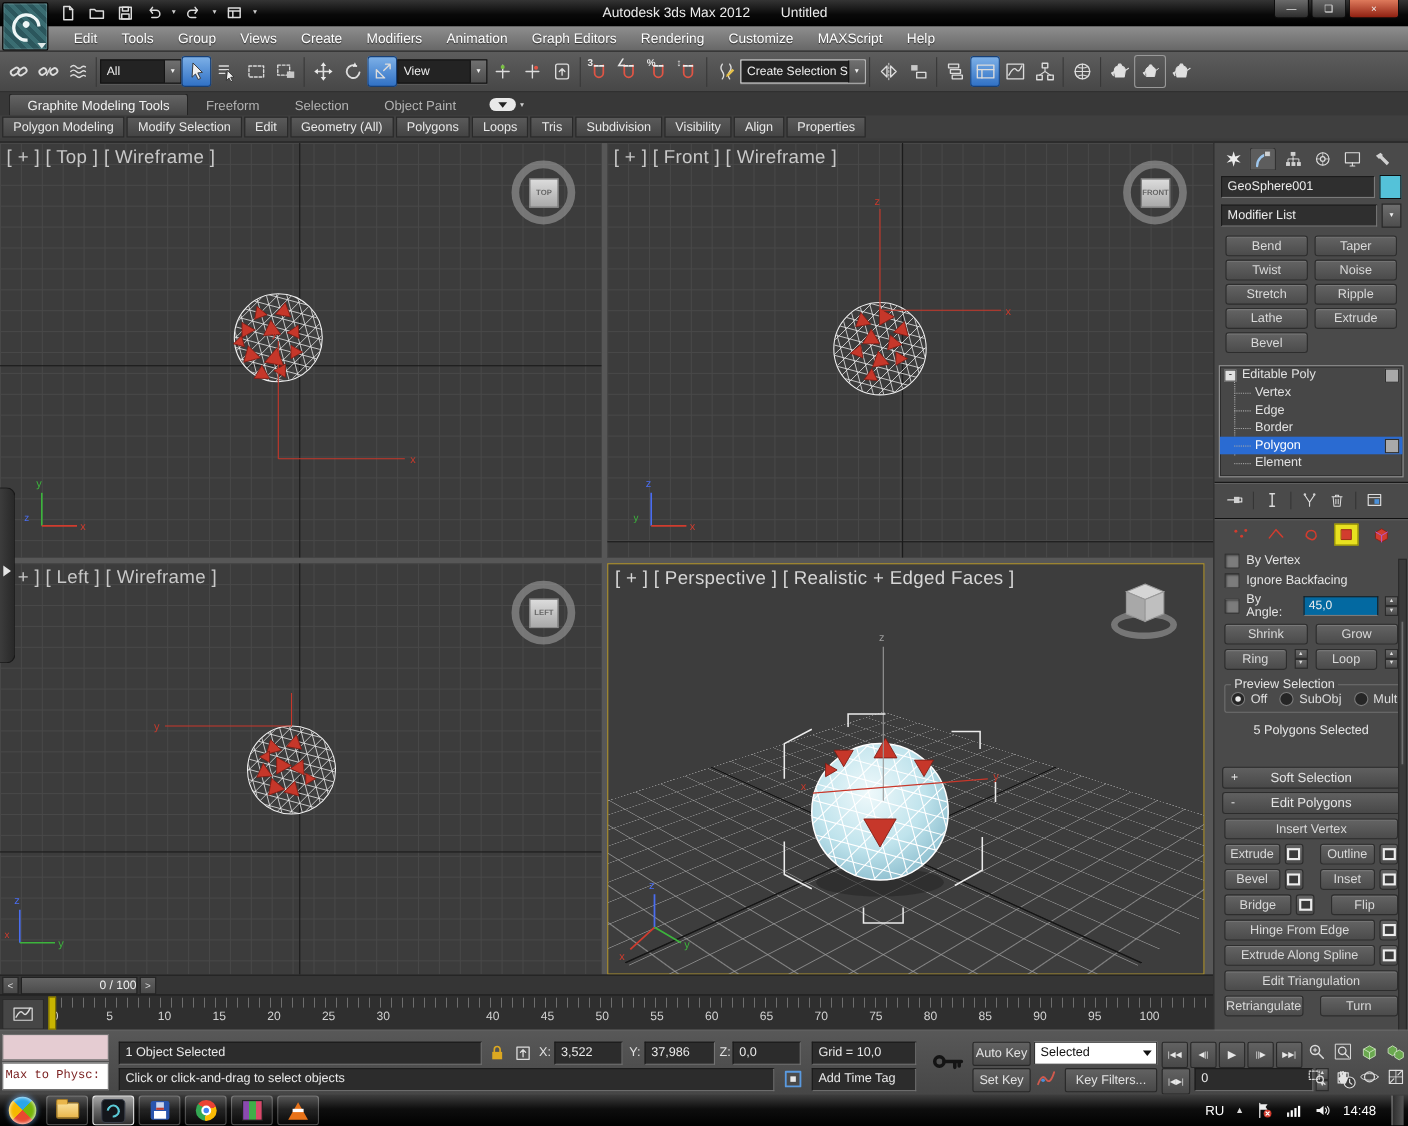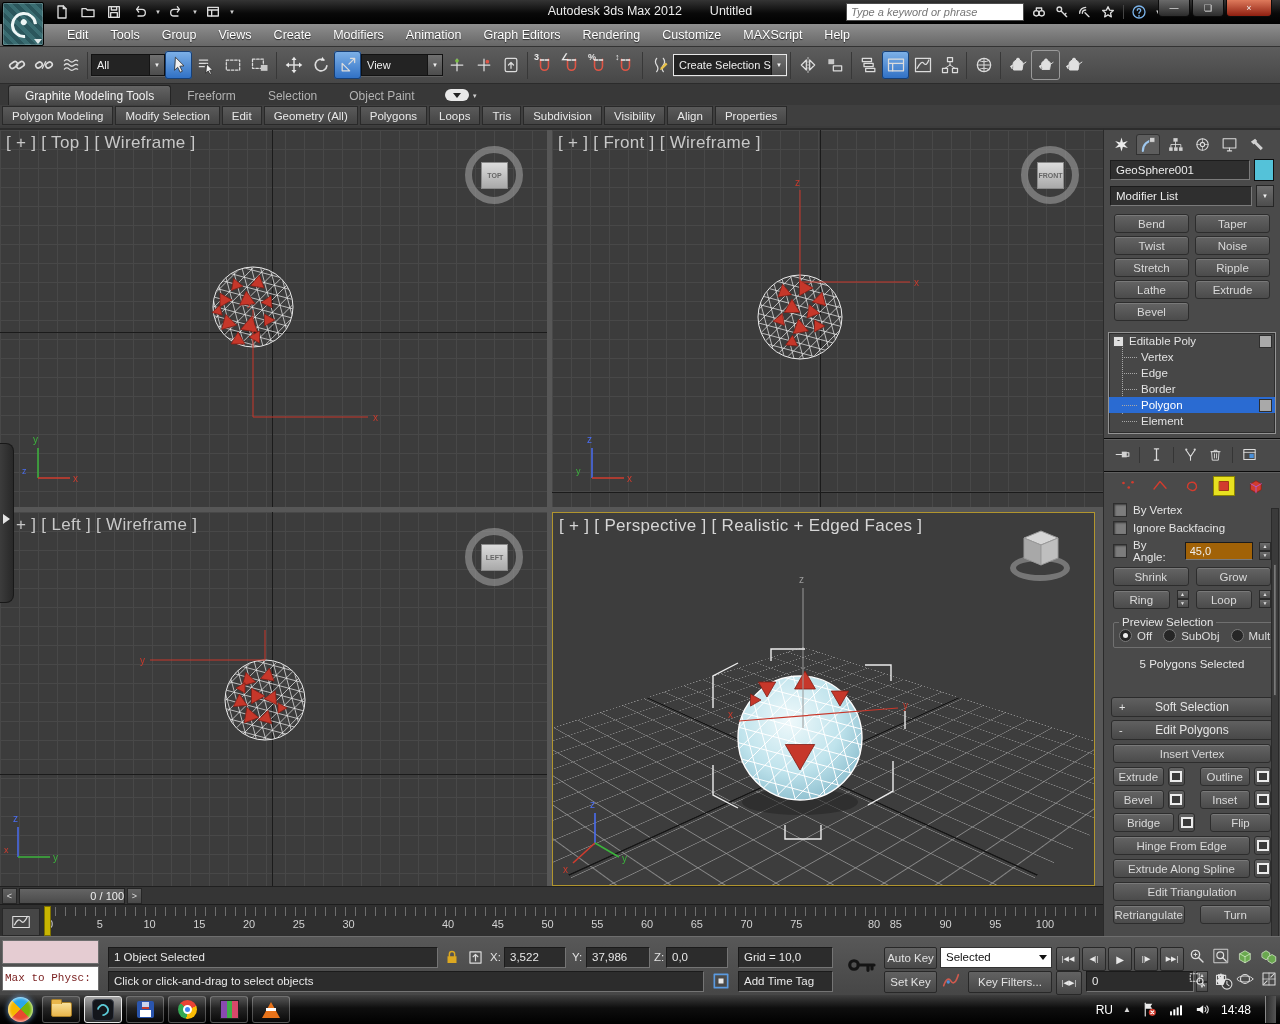--- a/index.html
+++ b/index.html
@@ -120,21 +120,21 @@
 #stree{position:absolute;left:13px;top:13px;height:68px;border-left:1px dotted #a8a8a8}
 .srow.sel{background:#2a6bd2;color:#fff}
 .onoff{position:absolute;right:3px;top:2px;width:11px;height:11px;background:#a9a9a9;border:1px solid #2e2e2e}
 #stools{display:flex;align-items:center;gap:8px;padding:6px 10px 4px;margin-top:4px;border-top:2px groove #606060}
 #stools .ssep{width:1px;height:16px;background:#353535}
 #subobj{display:flex;gap:10px;justify-content:center;align-items:center;height:26px;margin-top:4px;border-top:2px groove #606060}
 .sob{width:22px;height:20px;display:flex;align-items:center;justify-content:center;position:relative}
 .sob.active{background:#e8e120;border:1px solid #8a8400;box-sizing:border-box}
 .chkrow{display:flex;align-items:center;gap:6px;padding:4px 9px 0;font-size:11.5px;color:#e4e4e4}
 .chk{width:12px;height:12px;background:#7c7c7c;border:1px solid #2e2e2e;box-shadow:inset 1px 1px 2px rgba(0,0,0,.55);flex:none}
-.nfield{width:62px;height:16px;background:#a16207;border:1px solid #1c1c1c;border-bottom-color:#7a7a7a;color:#eee;font-size:11px;line-height:16px;padding:0 4px}
+.nfield{width:62px;height:16px;background:#0369a1;border:1px solid #1c1c1c;border-bottom-color:#7a7a7a;color:#eee;font-size:11px;line-height:16px;padding:0 4px}
 .spin{width:12px;height:18px;display:flex;flex-direction:column;flex:none}
 .spin span{flex:1;background:linear-gradient(#6b6b6b,#4b4b4b);border:1px solid #2b2b2b;font-size:5px;color:#e0e0e0;text-align:center;line-height:7px}
 .row2{display:flex;gap:7px;padding:4px 9px 0}
 .row2 .pbtn{flex:1}
 #prevsel{margin:7px 9px 0;border:1px groove #707070;border-radius:2px;padding:1px 5px 5px;font-size:11.5px}
 #prevsel legend{padding:0 3px;font-size:11.5px;color:#e4e4e4}
 .radrow{display:flex;align-items:center;gap:5px}
 .rad{width:11px;height:11px;border-radius:50%;background:#262626;border:1px solid #7a7a7a;position:relative;flex:none}
 .rad.sel::after{content:"";position:absolute;inset:3px;background:#ededed;border-radius:50%}
 #polycount{text-align:center;padding:10px 0 2px;font-size:11.5px;color:#e6e6e6}
@@ -519,50 +519,20 @@
       <span class="qcaret">▼</span>
       <span class="qbtn">
           <svg class="ic" width="16" height="16">
             <use href="#i-winmgr"></use>
           </svg>
         </span>
       <span class="qcaret">▼</span>
     </div>
     <div id="apptitle">
       <span>Autodesk 3ds Max 2012</span><span>Untitled</span>
-    </div>
-    <div id="infocenter">
-      <input id="search" placeholder="Type a keyword or phrase" style="">
-      <span>
-          <svg class="ic" width="16" height="16">
-            <use href="#i-binoc"></use>
-          </svg>
-        </span>
-      <span>
-          <svg class="ic" width="16" height="16">
-            <use href="#i-key"></use>
-          </svg>
-        </span>
-      <span>
-          <svg class="ic" width="16" height="16">
-            <use href="#i-sat"></use>
-          </svg>
-        </span>
-      <span>
-          <svg class="ic" width="16" height="16">
-            <use href="#i-star"></use>
-          </svg>
-        </span>
-      <span class="isep"></span>
-      <span>
-          <svg class="ic" width="16" height="16" style="stroke:#7ab2e8">
-            <use href="#i-help"></use>
-          </svg>
-        </span>
-      <span class="qcaret">▼</span>
     </div>
     <div id="winbtns">
       <span class="wbtn">—</span>
       <span class="wbtn">❏</span>
       <span class="wbtn close">×</span>
     </div>
   </div>
 
   <div id="logo">
     <span class="swirl"></span>
@@ -1096,21 +1066,21 @@
         <span class="tick-label" style="left: 308.5px;">30</span>
         <span class="tick-label" style="left: 358.25px; margin-top: 32px;">35</span>
         <span class="tick-label" style="left: 408px;">40</span>
         <span class="tick-label" style="left: 457.75px;">45</span>
         <span class="tick-label" style="left: 507.5px;">50</span>
         <span class="tick-label" style="left: 557.25px;">55</span>
         <span class="tick-label" style="left: 607px;">60</span>
         <span class="tick-label" style="left: 656.75px;">65</span>
         <span class="tick-label" style="left: 706.5px;">70</span>
         <span class="tick-label" style="left: 756.25px;">75</span>
-        <span class="tick-label" style="left: 806px; margin-left: 28px;">80</span>
+        <span class="tick-label" style="left: 806px;">80</span>
         <span class="tick-label" style="left: 855.75px;">85</span>
         <span class="tick-label" style="left: 905.5px;">90</span>
         <span class="tick-label" style="left: 955.25px; text-align: center;">95</span>
         <span class="tick-label" style="left: 1005px;">100</span>
       </div>
   </div>
 
   <div id="cpanel">
     <div id="cptabs">
       <span class="cptab">

